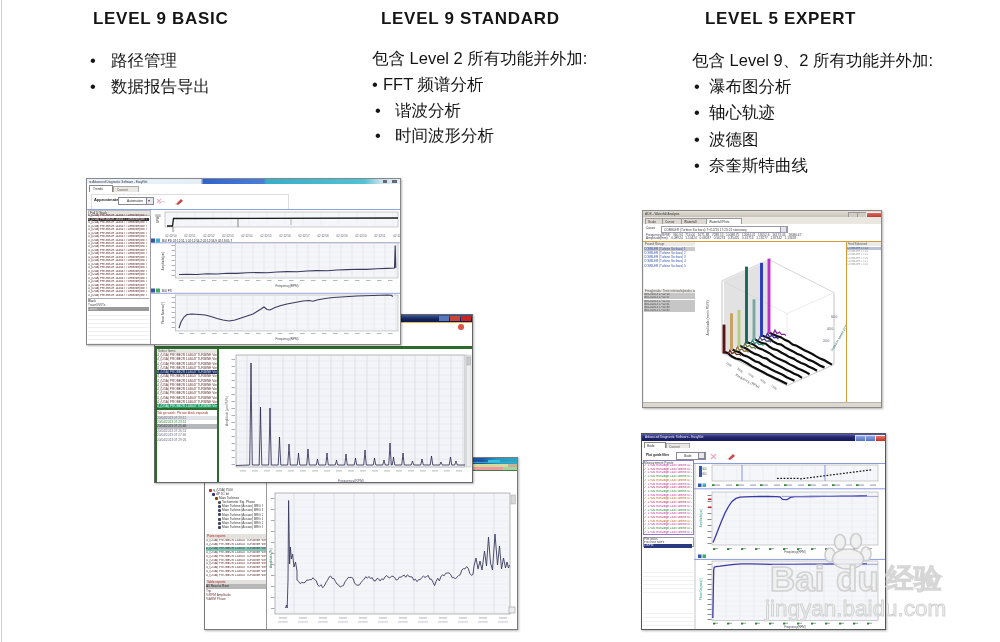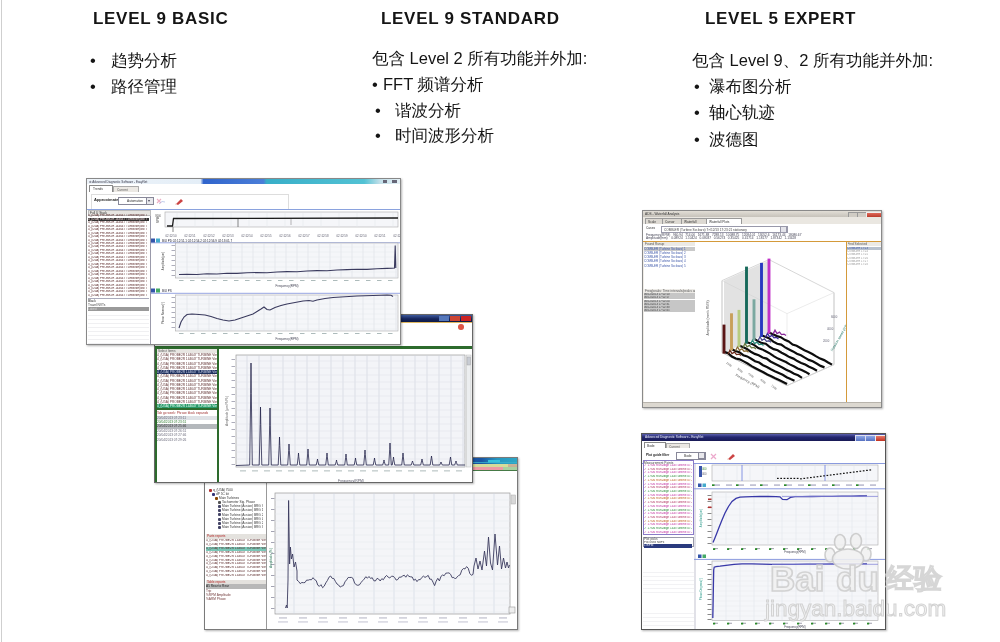--- a/index.html
+++ b/index.html
@@ -7,36 +7,37 @@
 .blt{position:absolute;font-size:16.5px;color:#151515;white-space:nowrap;}
 .blt .d{display:inline-block;}
 .win{position:absolute;background:#fff;box-sizing:border-box;overflow:hidden;}
 .t3{font-size:3.2px;color:#444;white-space:nowrap;overflow:hidden;}
 .t4{font-size:4px;color:#333;white-space:nowrap;overflow:hidden;}
 </style></head><body>
 <div class="abs" style="left:1px;top:0;width:1px;height:642px;background:#cfcfcf;"></div>
 
 <div class="hdr" style="left:93px;top:9px;">LEVEL 9 BASIC</div>
 <div class="blt" style="left:88px;top:47px;line-height:26px;">
-<div><span class="d" style="width:23px;padding-left:2px;box-sizing:border-box;">•</span>趋势分析</div>
 <div><span class="d" style="width:23px;padding-left:2px;box-sizing:border-box;">•</span>路径管理</div>
+<div><span class="d" style="width:23px;padding-left:2px;box-sizing:border-box;">•</span>数据报告导出</div>
 </div>
 <div class="hdr" style="left:381px;top:9px;">LEVEL 9 STANDARD</div>
 <div class="blt" style="left:372px;top:46px;line-height:25.8px;">
 <div>包含 Level 2 所有功能并外加:</div>
 <div><span class="d" style="width:11px;">•</span>FFT 频谱分析</div>
 <div><span class="d" style="width:23px;padding-left:3px;box-sizing:border-box;">•</span>谐波分析</div>
 <div><span class="d" style="width:23px;padding-left:3px;box-sizing:border-box;">•</span>时间波形分析</div>
 </div>
 <div class="hdr" style="left:705px;top:9px;">LEVEL 5 EXPERT</div>
 <div class="blt" style="left:692px;top:47px;line-height:26.2px;">
 <div>包含 Level 9、2 所有功能并外加:</div>
 <div><span class="d" style="width:17px;padding-left:2px;box-sizing:border-box;">•</span>瀑布图分析</div>
 <div><span class="d" style="width:17px;padding-left:2px;box-sizing:border-box;">•</span>轴心轨迹</div>
 <div><span class="d" style="width:17px;padding-left:2px;box-sizing:border-box;">•</span>波德图</div>
+<div><span class="d" style="width:17px;padding-left:2px;box-sizing:border-box;">•</span>奈奎斯特曲线</div>
 </div>
 
 <div class="win" style="left:204px;top:457px;width:314px;height:173px;border:1px solid #7a7a7a;box-shadow:1px 1px 2px rgba(0,0,0,.3);z-index:1;">
     <div class="abs" style="left:0;top:0;width:314px;height:6px;background:linear-gradient(to right,#16488e,#1a55a2 88%,#2596c0 93%,#2fa8c6 100%);"></div>
     <div class="abs" style="left:283px;top:2px;width:12px;height:3px;background:#35c2dc;"></div>
     <div class="abs" style="left:268px;top:3.5px;width:46px;height:1.5px;background:#3ab0cc;opacity:0.8;"></div>
     <div class="abs" style="left:0;top:6px;width:314px;height:6px;background:linear-gradient(to bottom,#cbb49a,#c2a88c);"></div>
     <div class="abs" style="left:268px;top:6px;width:35px;height:3.2px;background:#d4dc9a;"></div>
     <div class="abs" style="left:268px;top:9.4px;width:30px;height:2.6px;background:#ec9aa4;"></div>
     <div class="abs" style="left:298px;top:9.4px;width:16px;height:2.6px;background:#a8d0a0;"></div>

